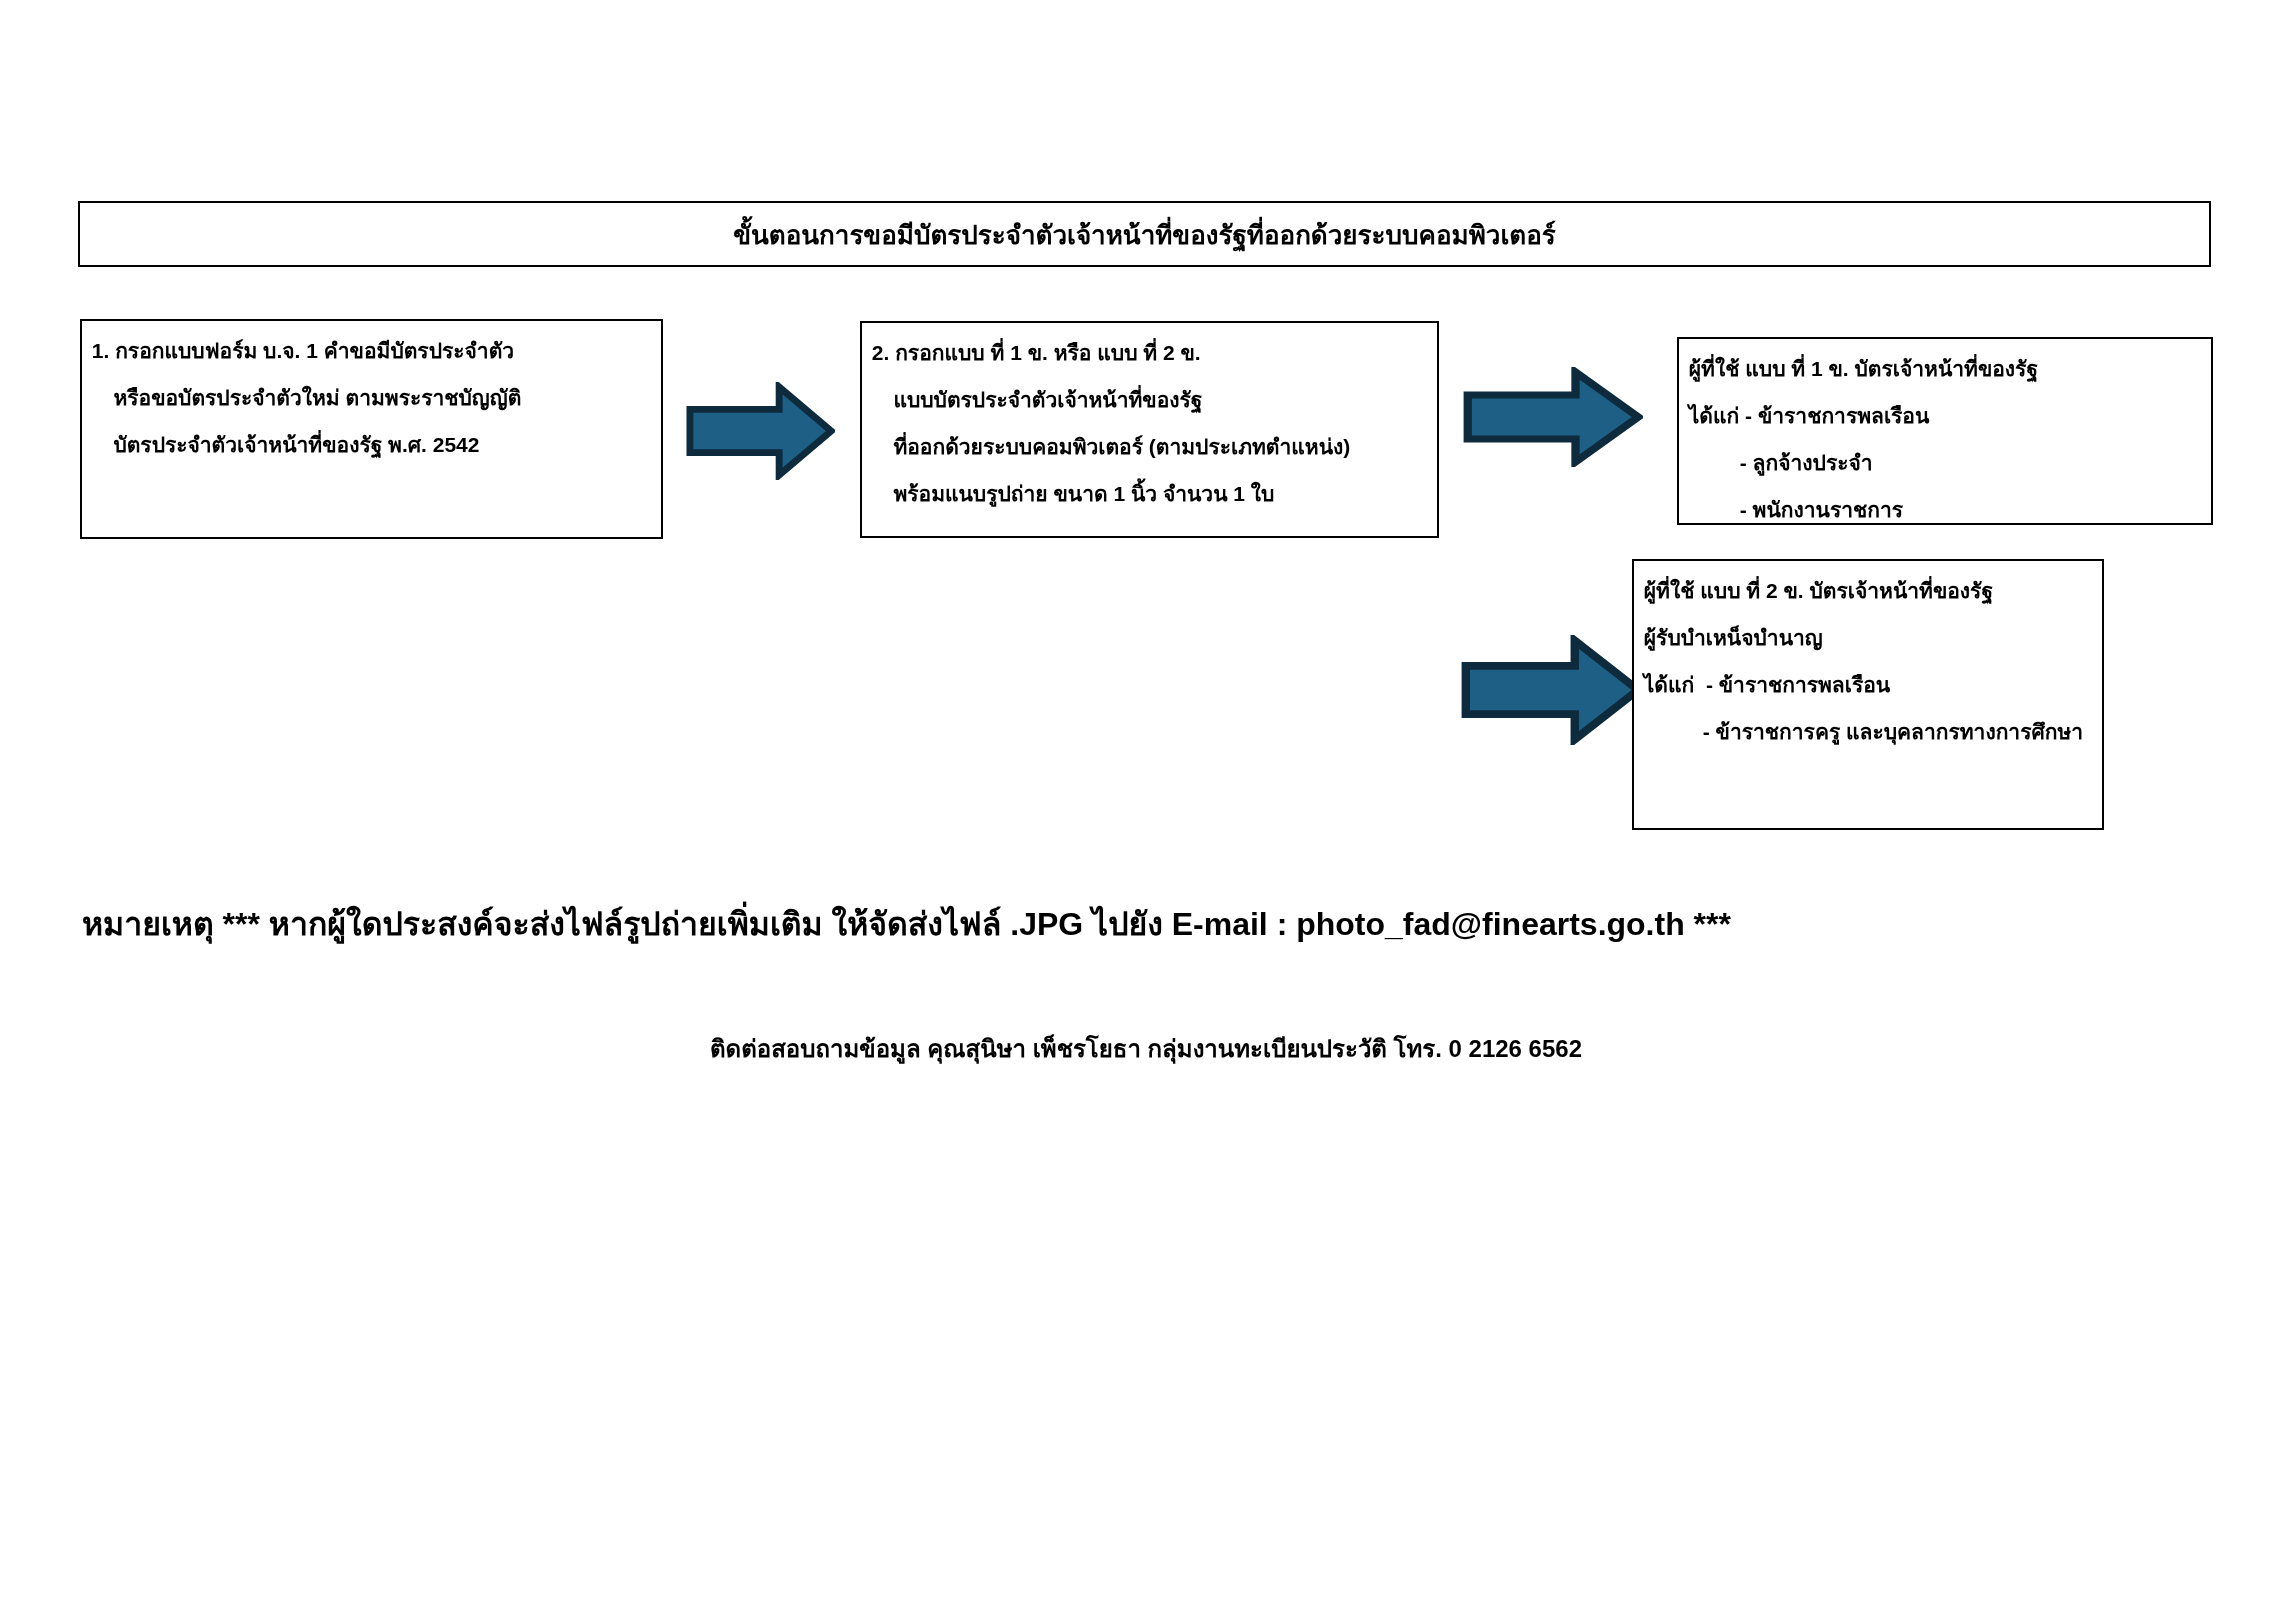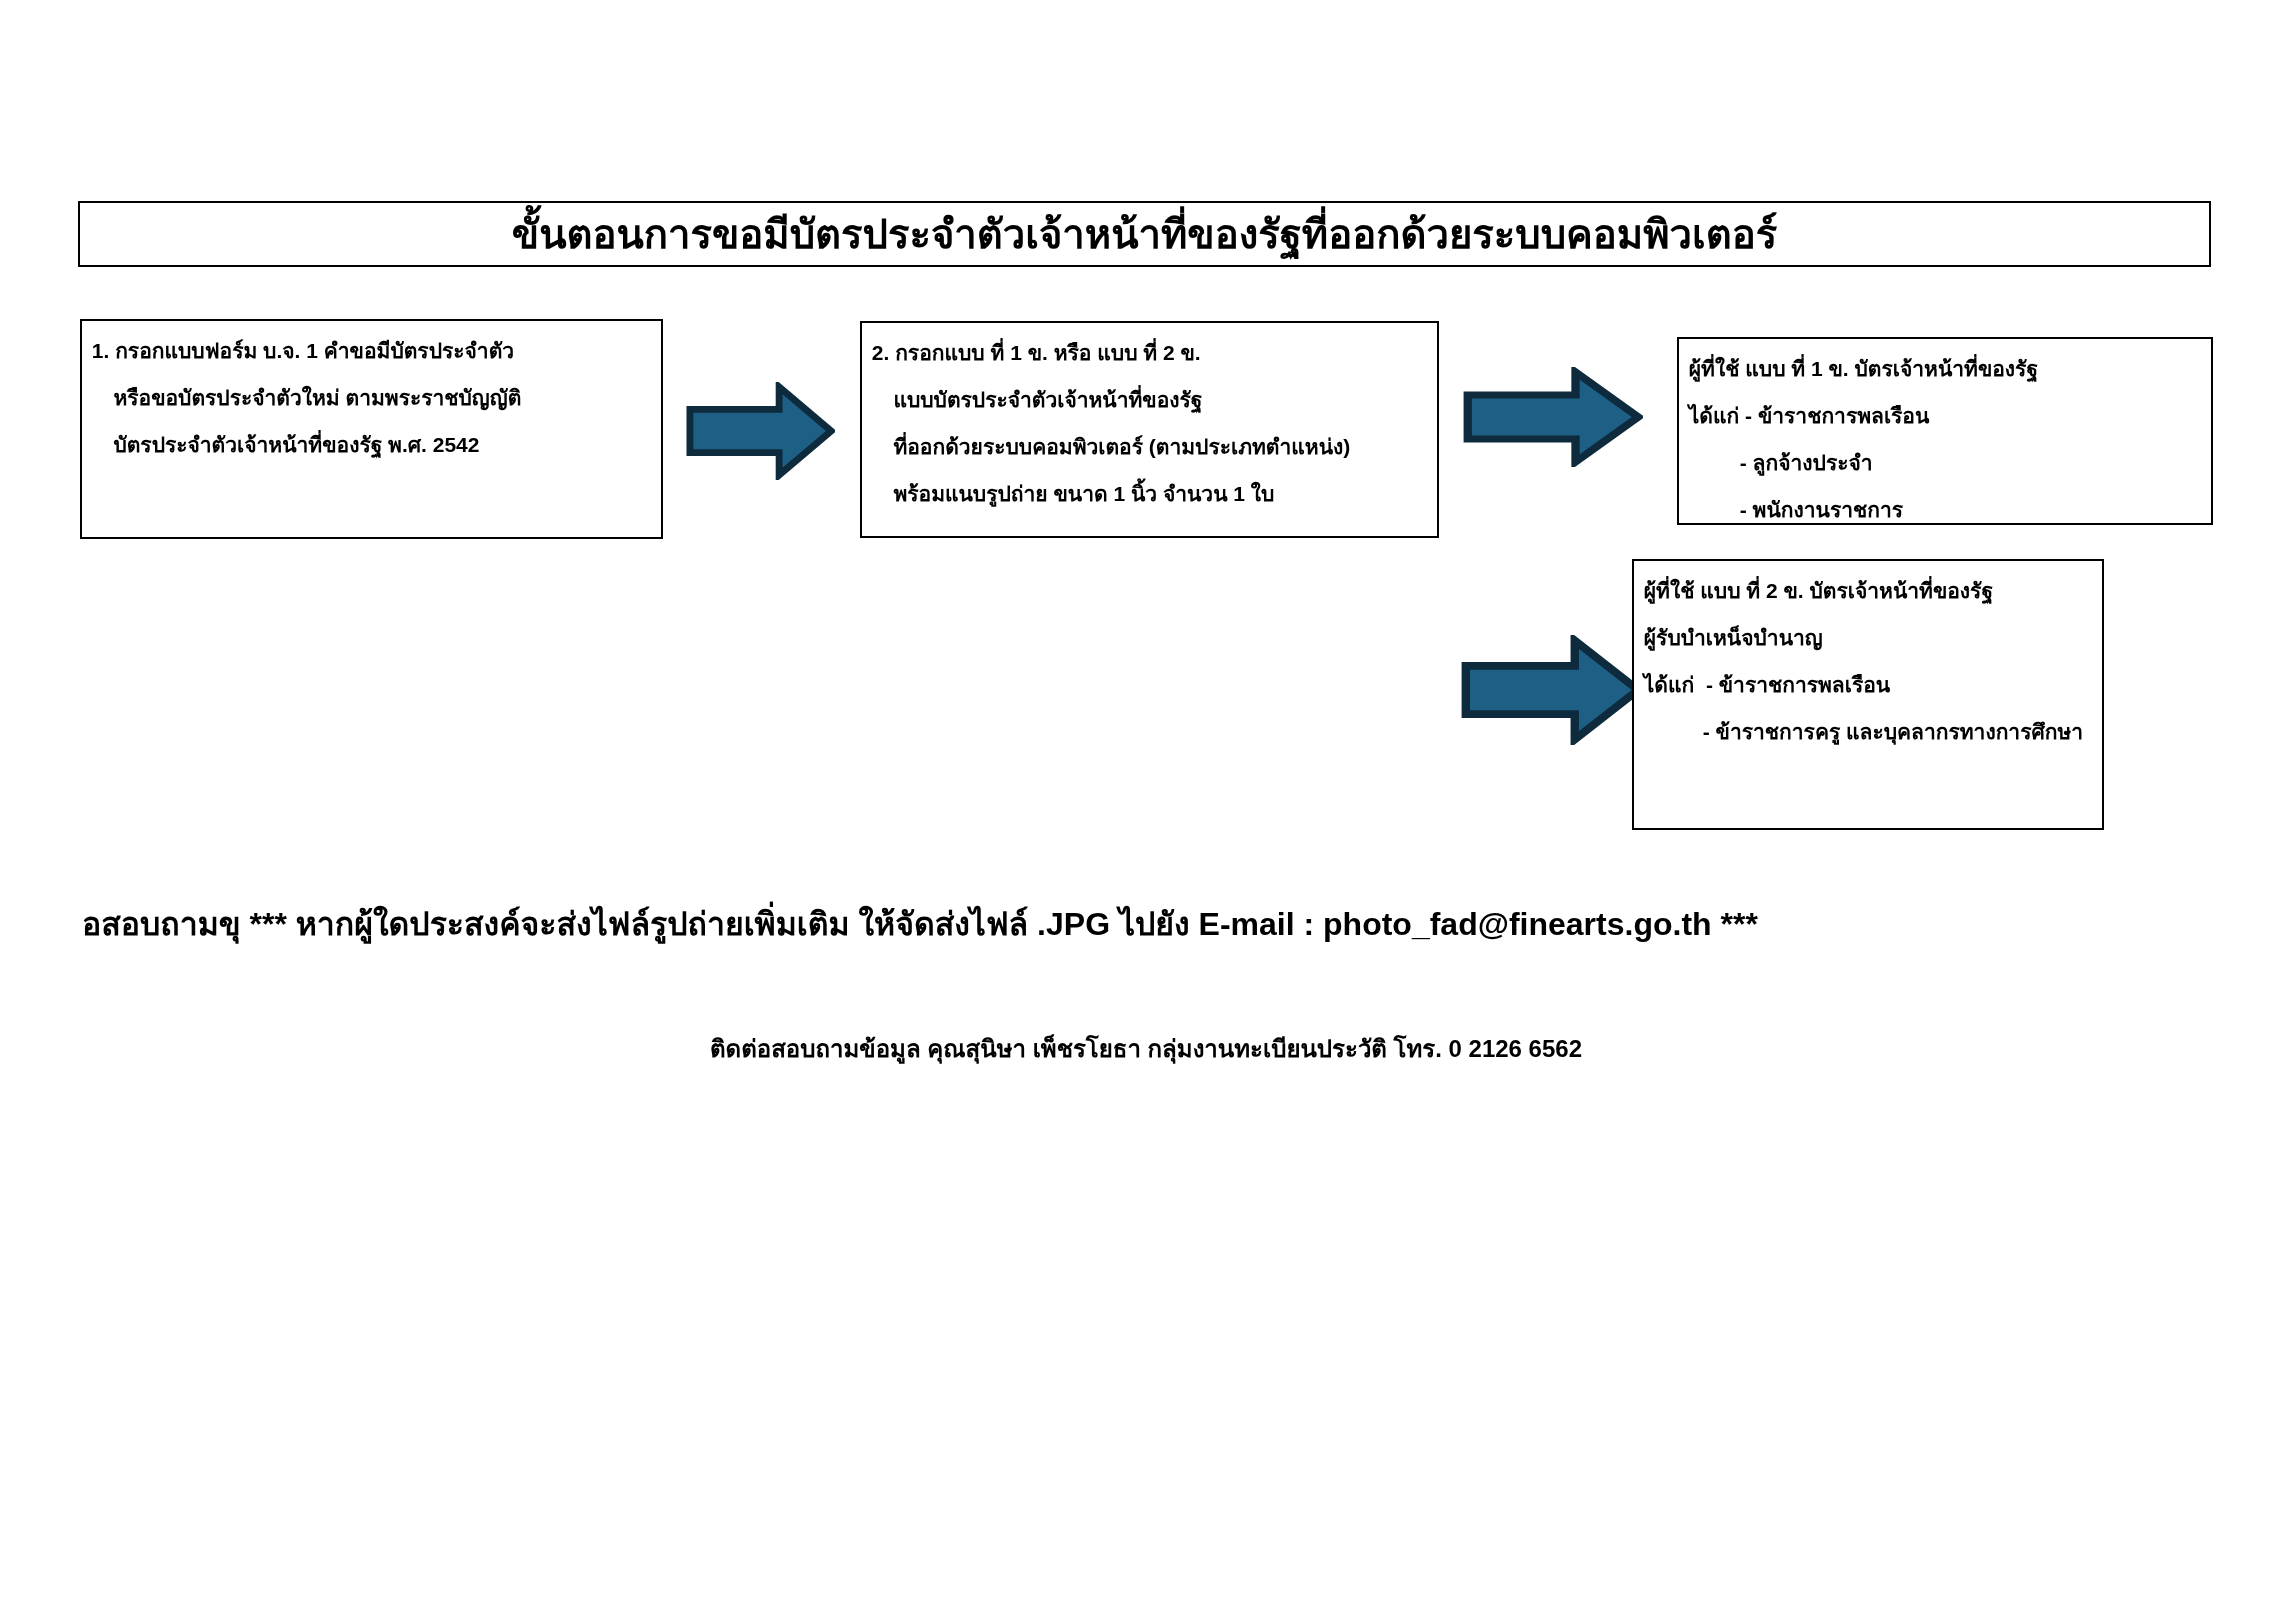--- a/index.html
+++ b/index.html
@@ -26,21 +26,21 @@
     left: 78px;
     top: 201px;
     width: 2133px;
     height: 66px;
     border-width: 2px;
     display: flex;
     align-items: center;
     justify-content: center;
   }
   .title-text {
-    font-size: 40px;
+    font-size: 26px;
     font-weight: 700;
     white-space: nowrap;
   }
   .flow-box {
     padding: 5.9px 9.8px;
     font-size: 21px;
     font-weight: 600;
   }
   .flow-box .line {
     line-height: 47px;
@@ -120,18 +120,18 @@
     <polygon class="arrow-shape" points="4,28 95,28 95,5 148,50 95,95 95,72 4,72" stroke-width="7" fill="#1D5F85" stroke="#0E2A3D"></polygon>
   </svg>
 
   <div class="box flow-box" id="box-form2">
     <div class="line">ผู้ที่ใช้ แบบ ที่ 2 ข. บัตรเจ้าหน้าที่ของรัฐ</div>
     <div class="line">ผู้รับบำเหน็จบำนาญ</div>
     <div class="line">ได้แก่  - ข้าราชการพลเรือน</div>
     <div class="line ind-lg">- ข้าราชการครู และบุคลากรทางการศึกษา</div>
   </div>
 
-  <div class="remark">อสอบถามขุ *** หากผู้ใดประสงค์จะส่งไฟล์รูปถ่ายเพิ่มเติม ให้จัดส่งไฟล์ .JPG ไปยัง E-mail : photo_fad@finearts.go.th ***</div>
+  <div class="remark">หมายเหตุ *** หากผู้ใดประสงค์จะส่งไฟล์รูปถ่ายเพิ่มเติม ให้จัดส่งไฟล์ .JPG ไปยัง E-mail : photo_fad@finearts.go.th ***</div>
 
   <div class="contact">ติดต่อสอบถามข้อมูล คุณสุนิษา เพ็ชรโยธา กลุ่มงานทะเบียนประวัติ โทร. 0 2126 6562</div>
 
 </div>
 
 
 </body></html>

